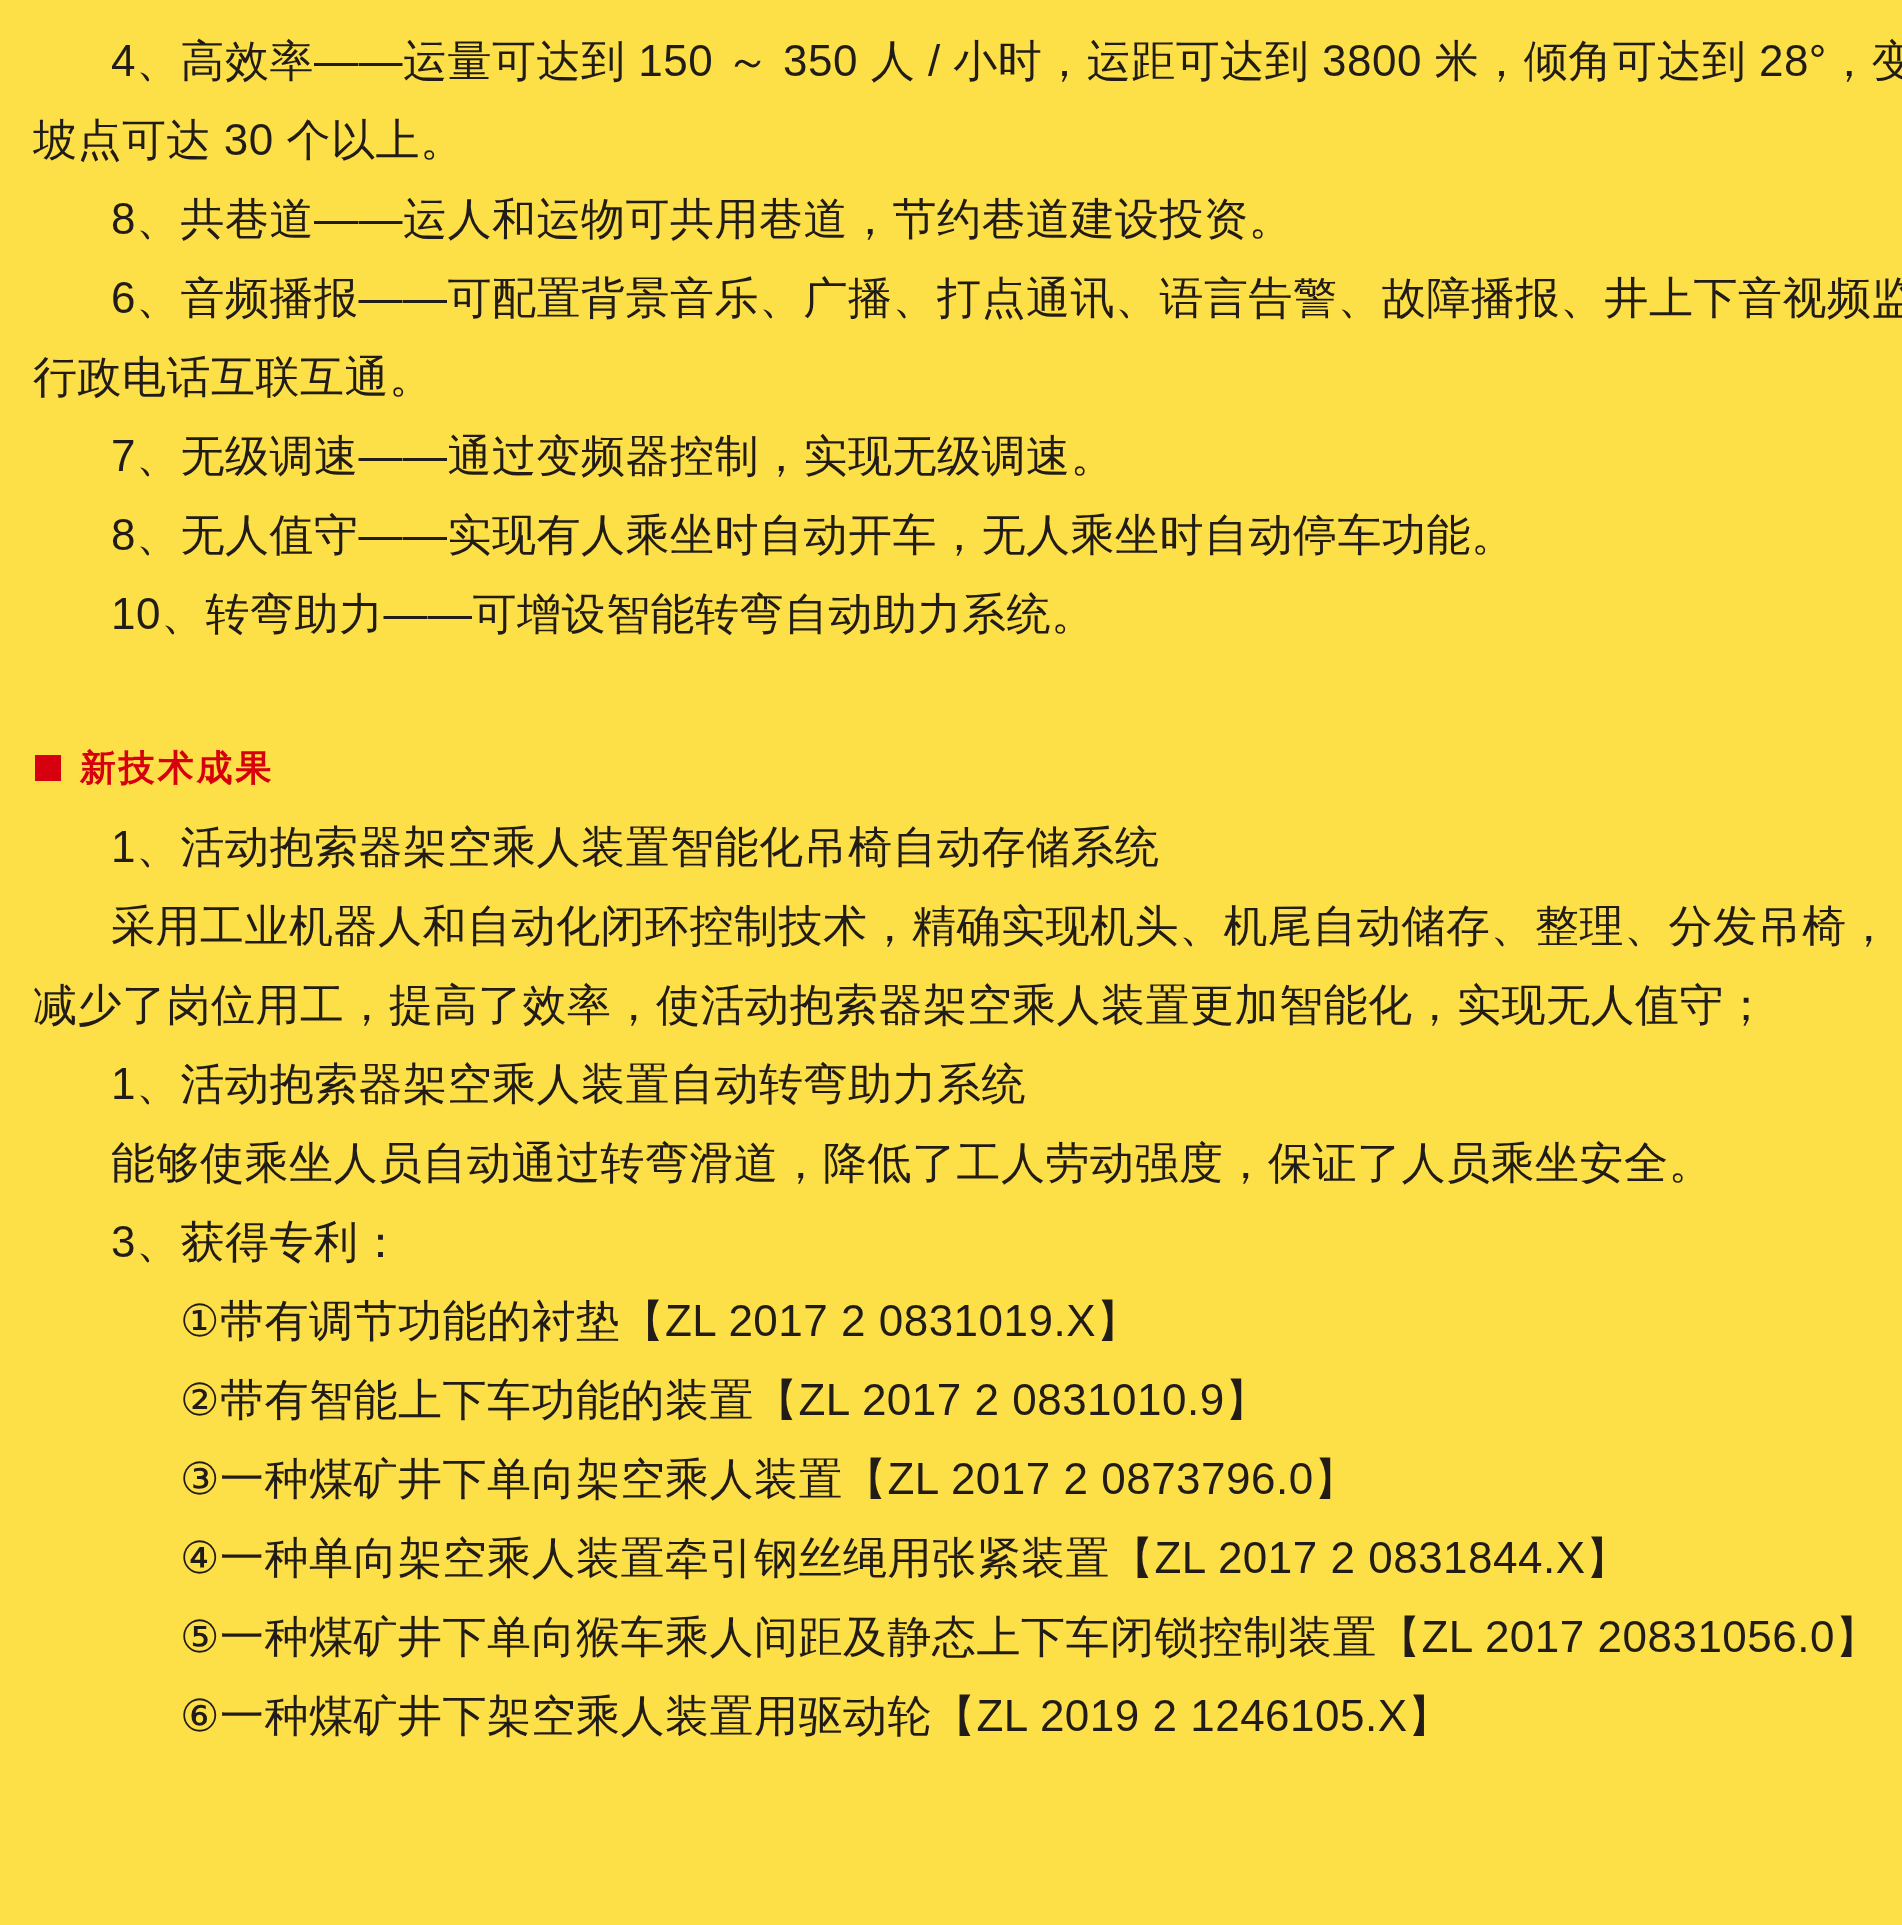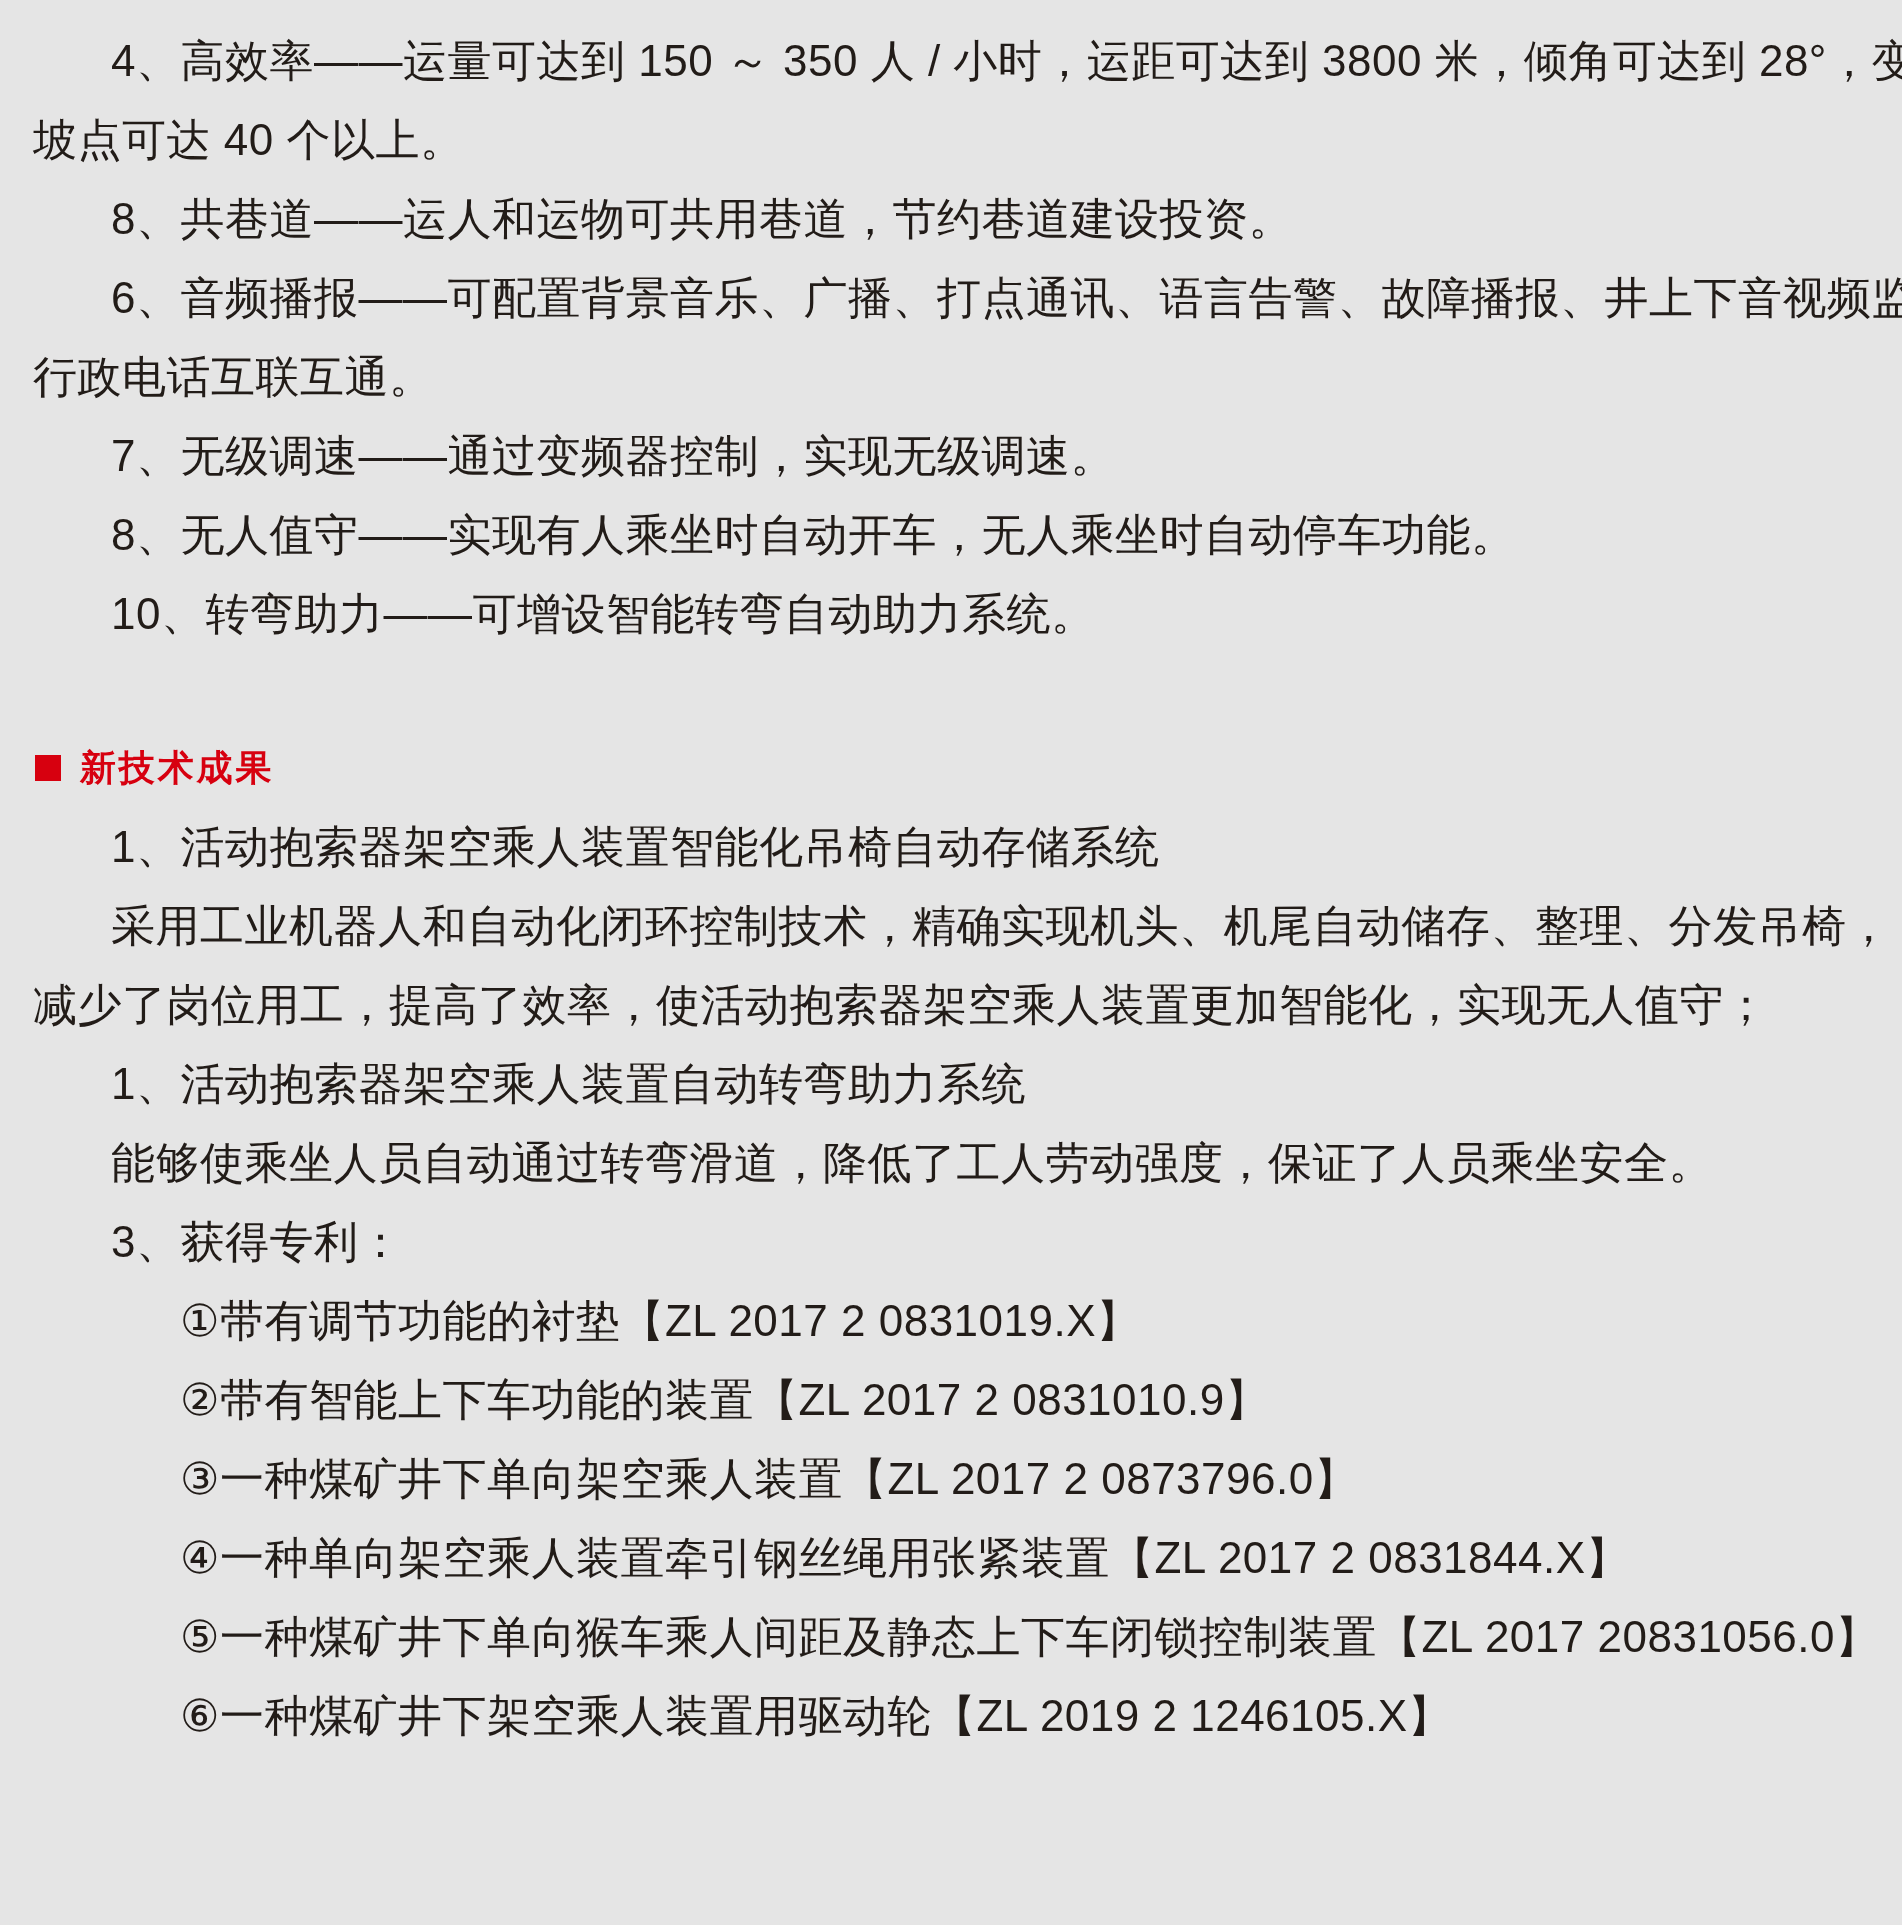--- a/index.html
+++ b/index.html
@@ -1,20 +1,20 @@
 <!DOCTYPE html>
 <html lang="zh" style="font-size:15px"><head>
 <meta charset="utf-8">
 <style>
   html, body { margin: 0; padding: 0; background: #ffffff; }
   .page {
     position: relative;
     width: 1902px;
     height: 1926px;
-    background: #e5e5e5;
+    background: #fde047;
     overflow: hidden;
     font-family: "Liberation Sans", "DejaVu Sans", sans-serif;
     color: #221c18;
   }
   .content {
     position: absolute;
     left: 33px;
     right: 33px;
     top: 21px;
   }
@@ -48,21 +48,21 @@
     flex: 0 0 auto;
   }
 </style>
 </head>
 <body>
 
 <div class="page">
   <div class="content">
 
     <div class="line indent-first">4、高效率——运量可达到 150 ～ 350 人 / 小时，运距可达到 3800 米，倾角可达到 28°，变</div>
-    <div class="line">坡点可达 40 个以上。</div>
+    <div class="line">坡点可达 30 个以上。</div>
     <div class="line indent-first">8、共巷道——运人和运物可共用巷道，节约巷道建设投资。</div>
     <div class="line indent-first">6、音频播报——可配置背景音乐、广播、打点通讯、语言告警、故障播报、井上下音视频监控、</div>
     <div class="line">行政电话互联互通。</div>
     <div class="line indent-first">7、无级调速——通过变频器控制，实现无级调速。</div>
     <div class="line indent-first">8、无人值守——实现有人乘坐时自动开车，无人乘坐时自动停车功能。</div>
     <div class="line indent-first">10、转弯助力——可增设智能转弯自动助力系统。</div>
 
     <div class="section-heading">
       <span class="square-bullet"></span>
       <span>新技术成果</span>

